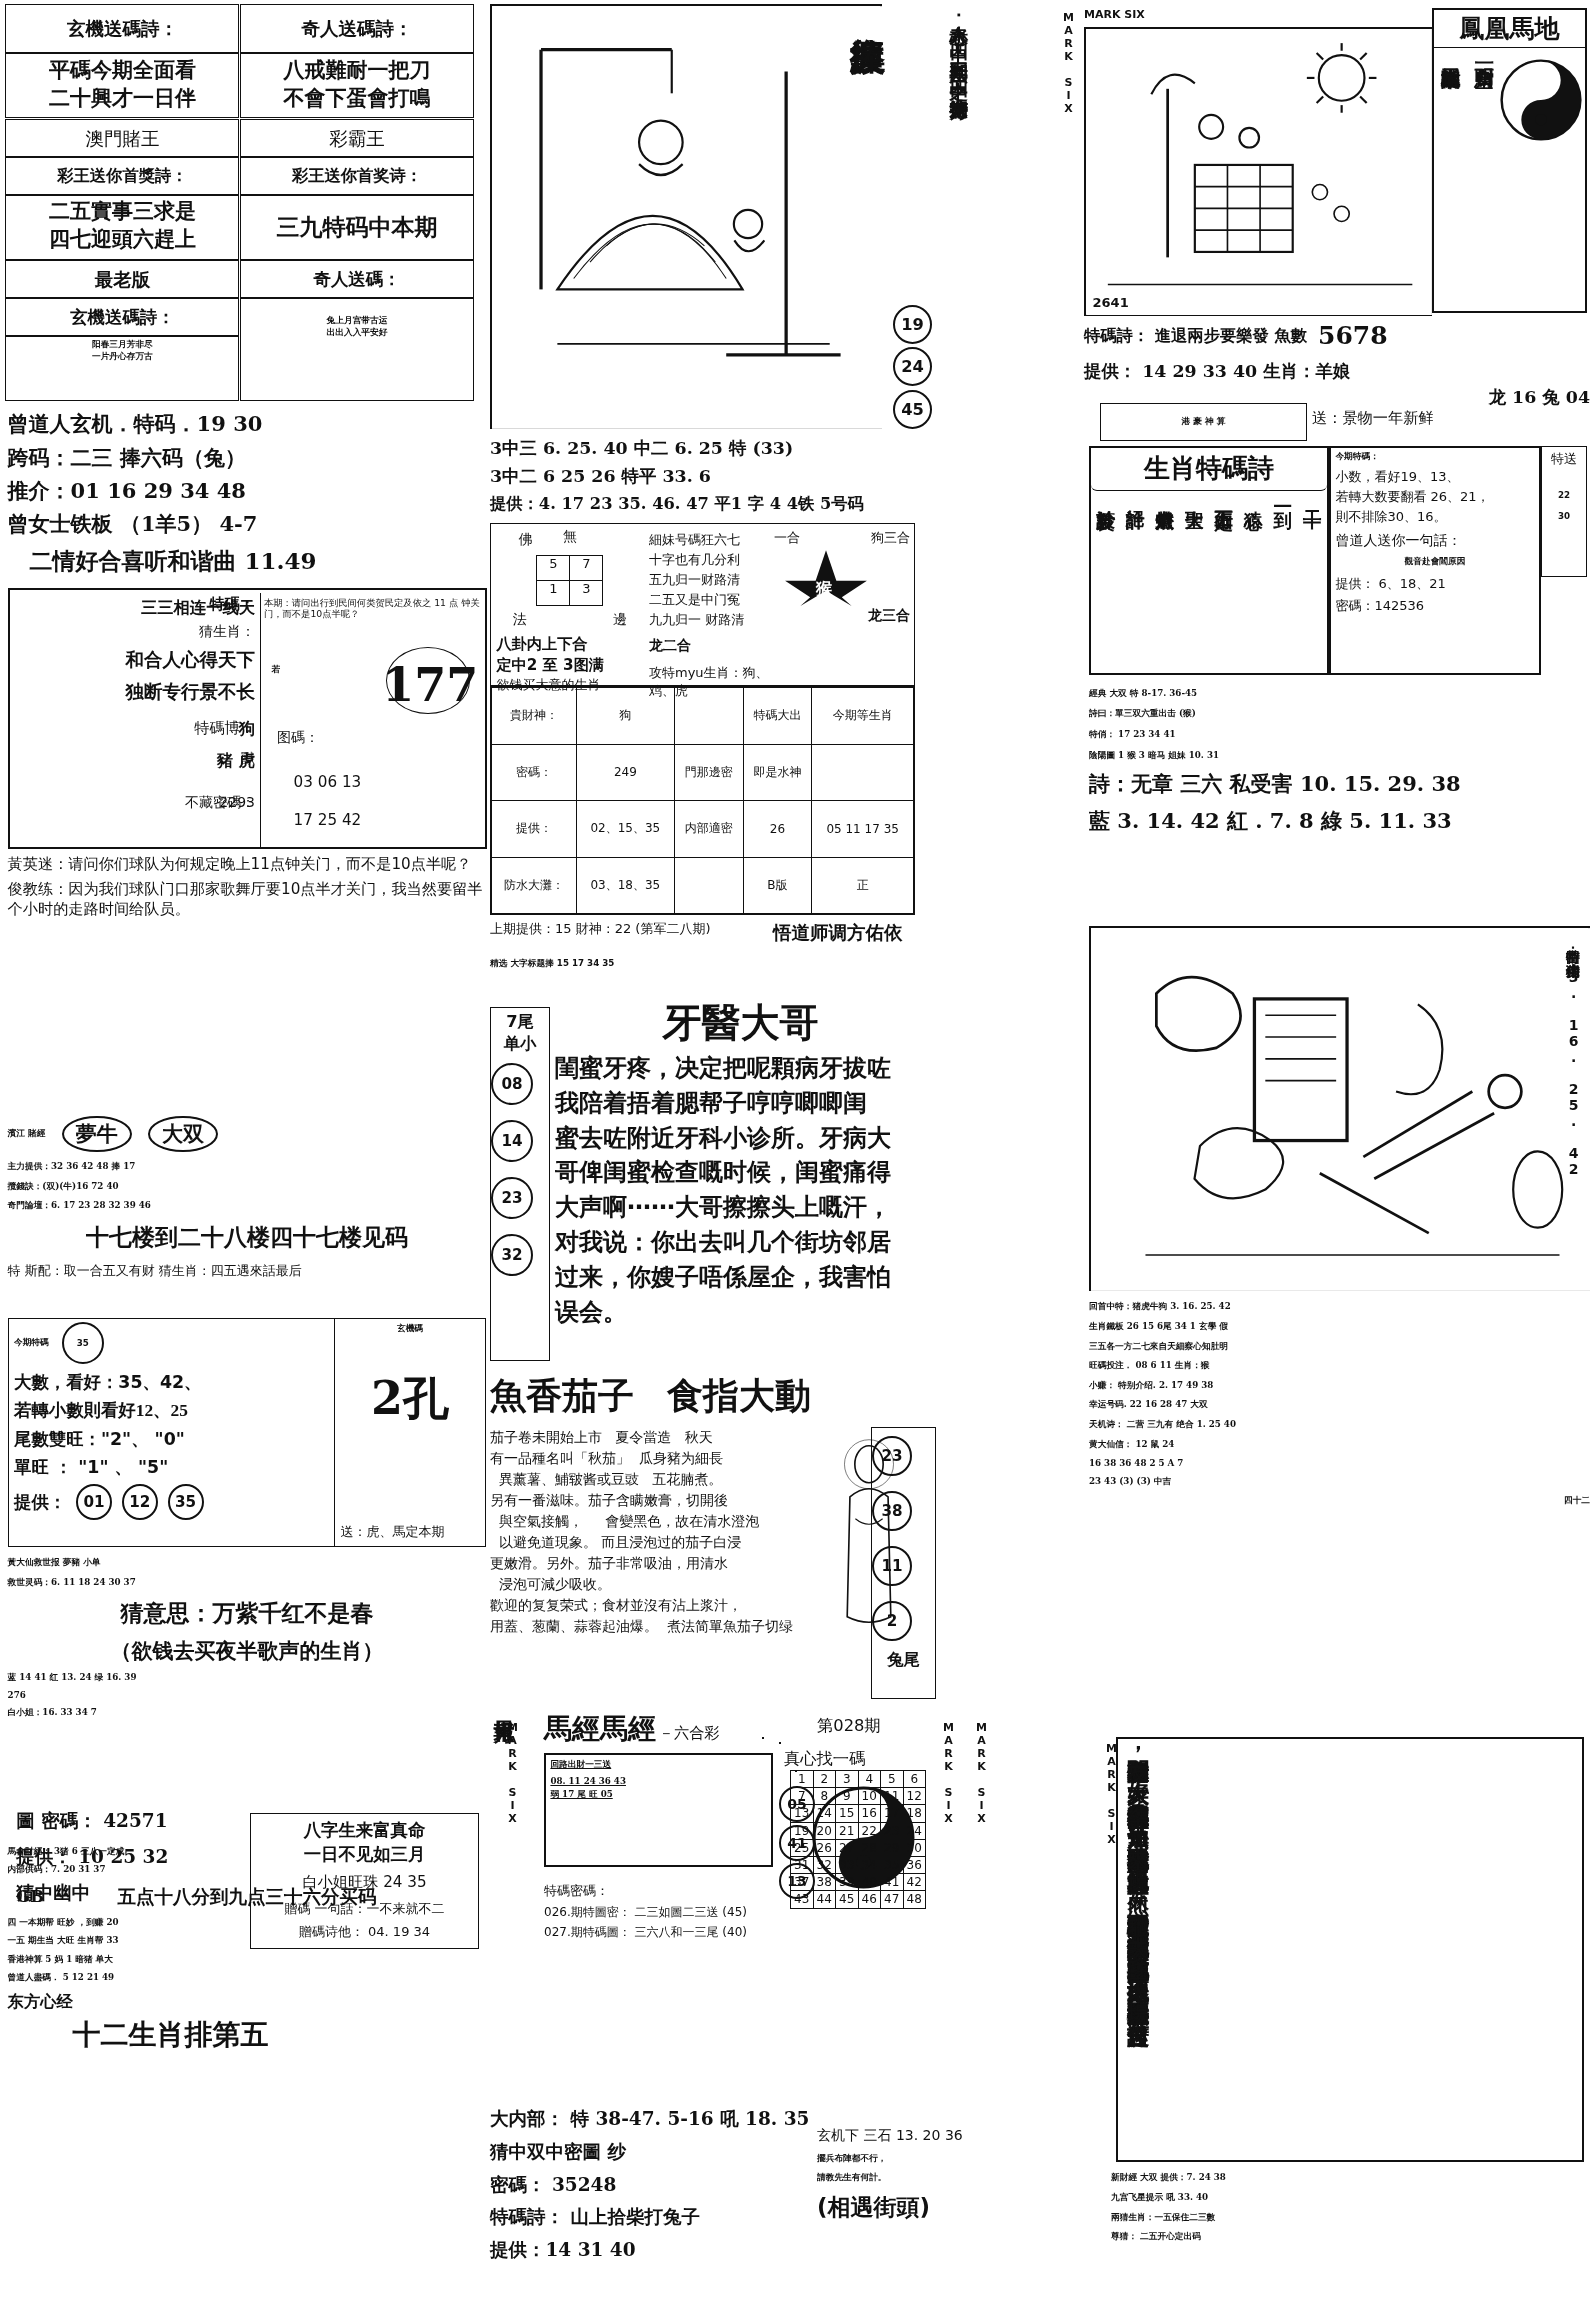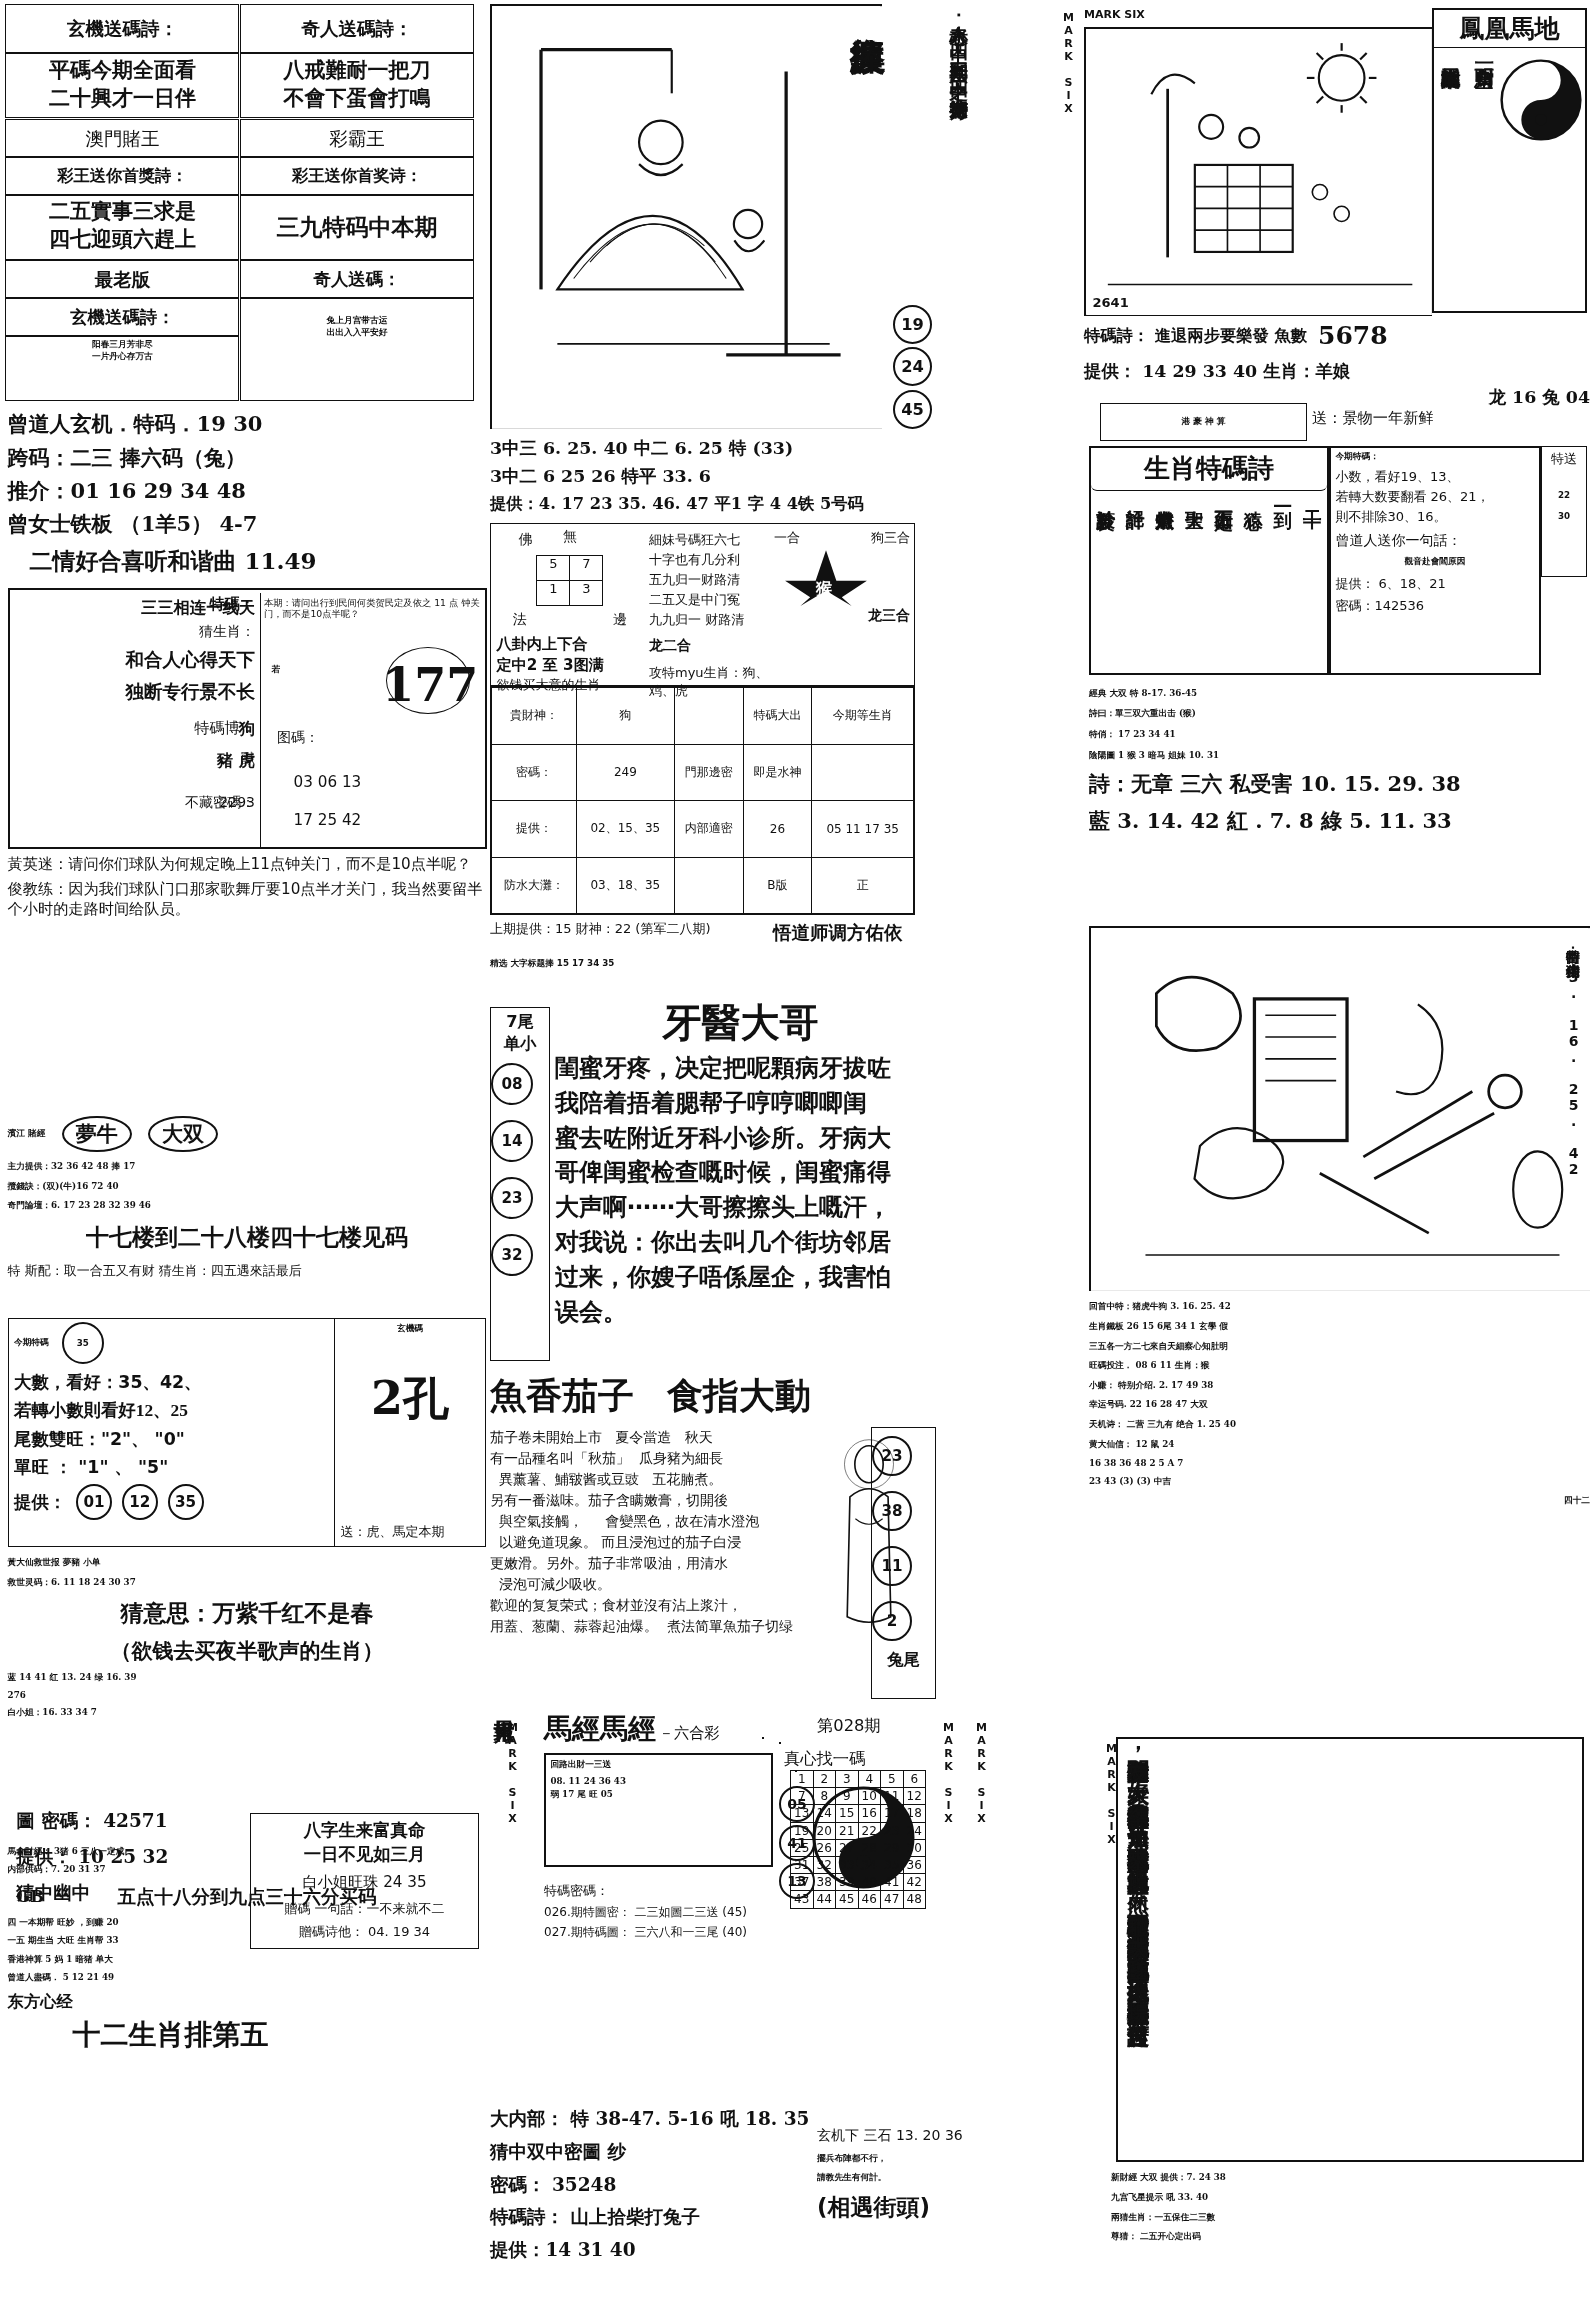--- a/index.html
+++ b/index.html
@@ -377,21 +377,21 @@
   <div class="box" style="left:490px;top:1704px;width:33px;height:109px;">
     <div class="vtxt b t38">東方日報</div>
   </div>
   <div class="box" style="left:544px;top:1710px;width:272px;height:38px;">
     <span class="b t52">馬經馬經</span>
     <span class="t28">－六合彩</span>
   </div>
   <div class="box" style="left:817px;top:1715px;width:120px;height:27px;">
     <span class="t30">第028期</span>
   </div>
-  <div class="box bd2" style="left:544px;top:1753px;width:229px;height:114px;">
+  <div class="box bd2" style="left:544px;top:1753px;width:229px;height:114px;text-decoration:underline;">
     <div class="hand t36" style="padding:4.4px;">回路出財一三送</div>
     <div class="hand t36" style="padding:0 4.4px;">08. 11  24  36  43</div>
     <div class="hand t36" style="padding:3.3px 4.4px;">弱 17 尾 旺 05</div>
   </div>
   <div class="box" style="left:784px;top:1748px;width:152px;height:33px;">
     <span class="t30">真心找一碼</span>
   </div>
   <div class="box" style="left:779px;top:1781px;width:163px;height:125px;">
     <svg width="103" height="103" viewBox="0 0 100 100" style="position:absolute;left:33px;top:5.4px;">
       <circle cx="50" cy="50" r="48" fill="#fff" stroke="#111" stroke-width="3"></circle>

